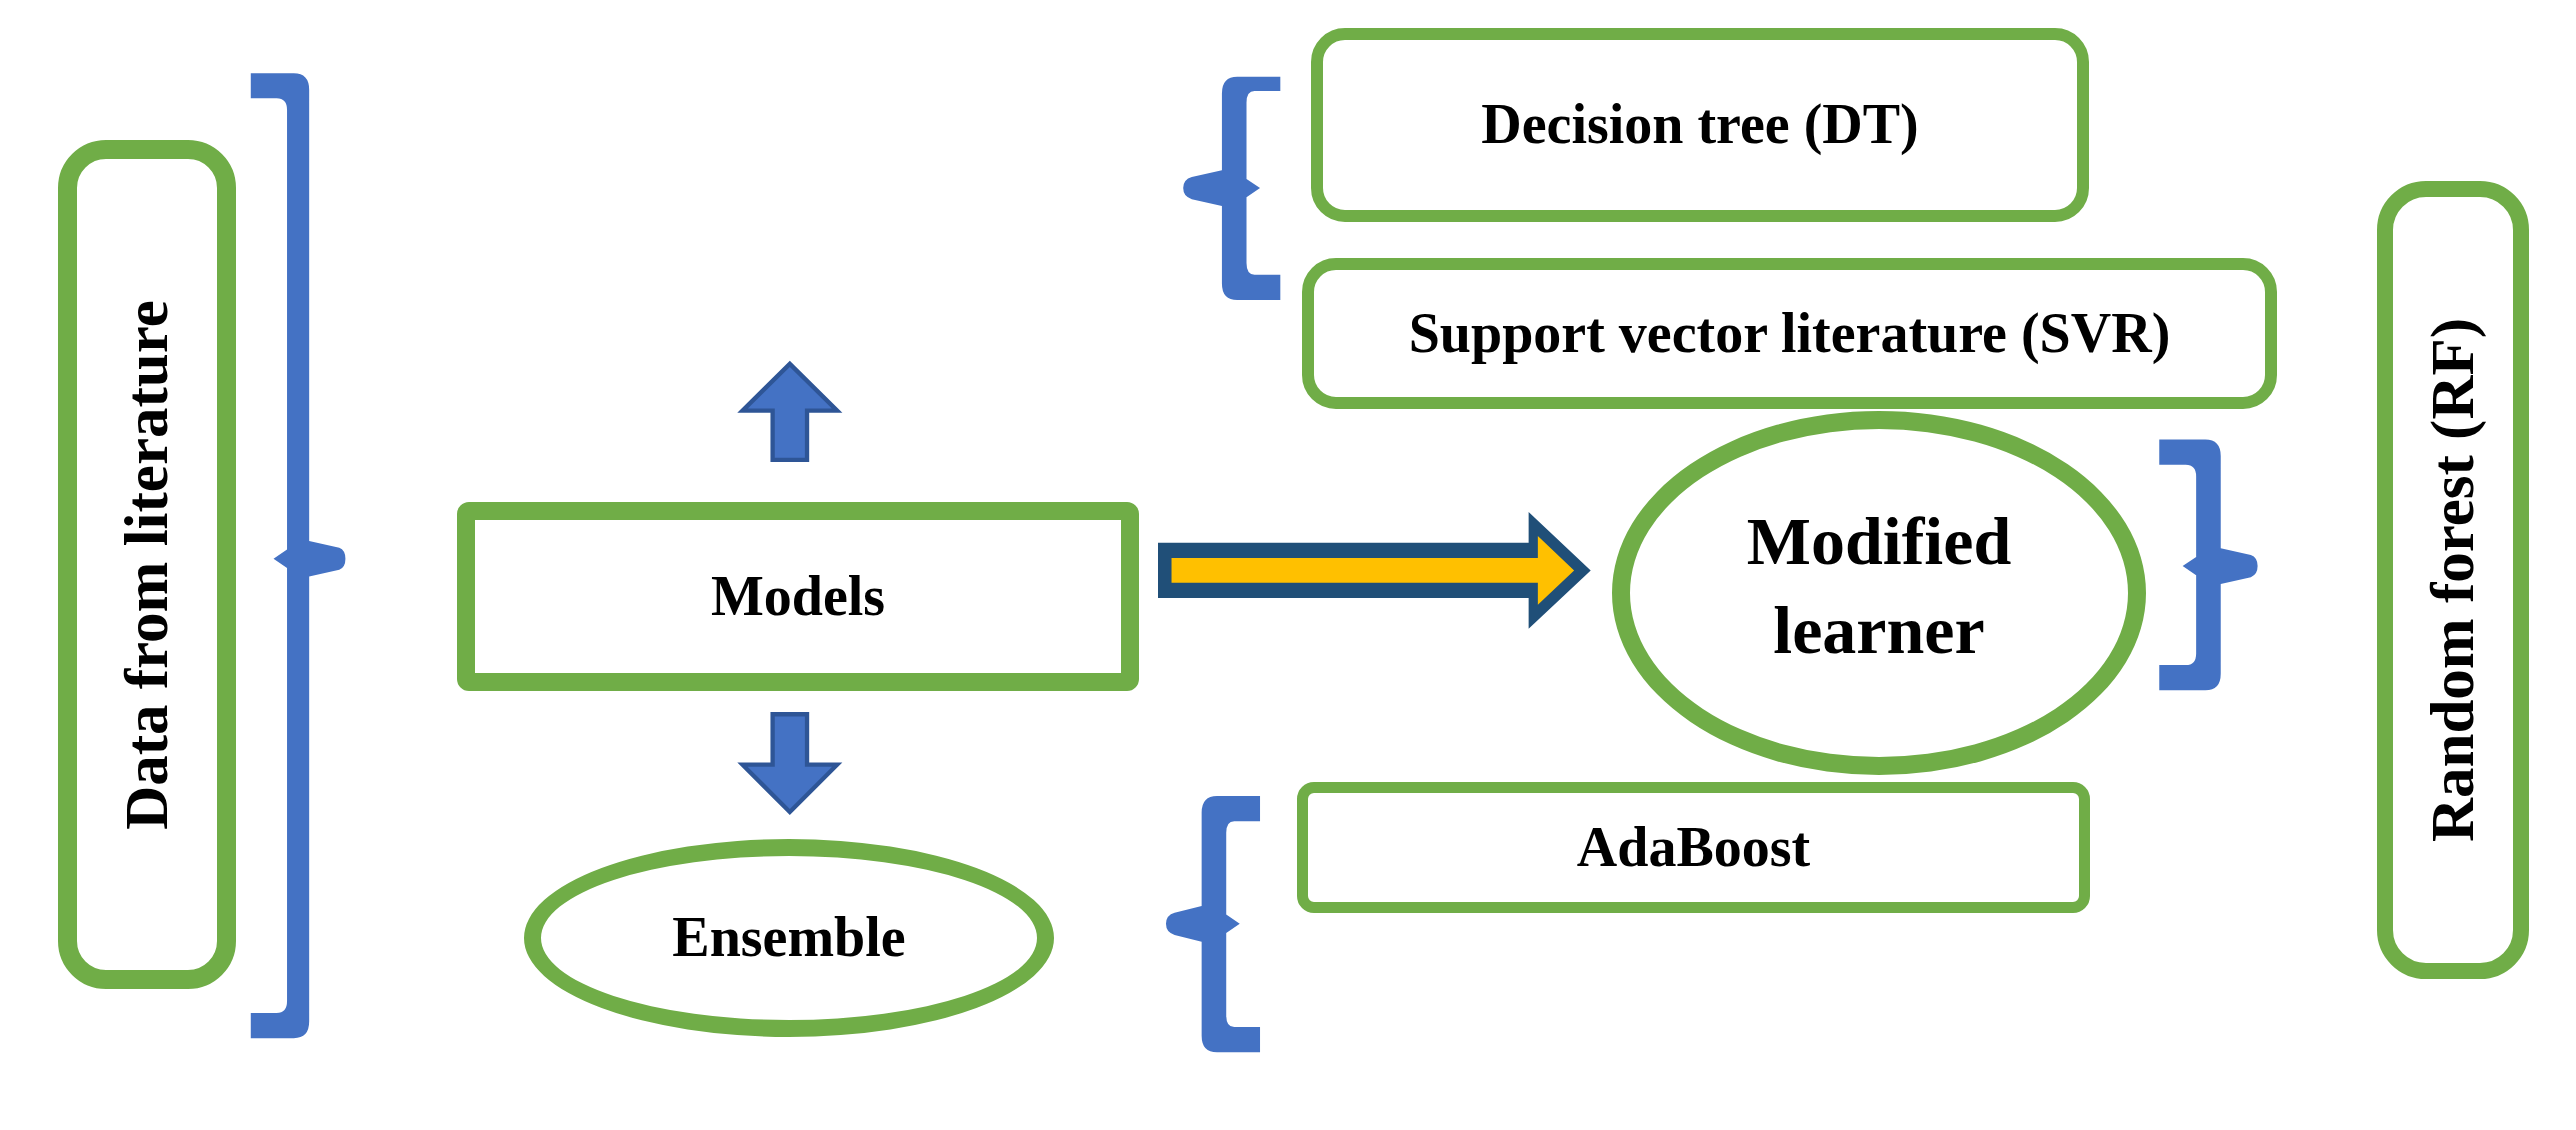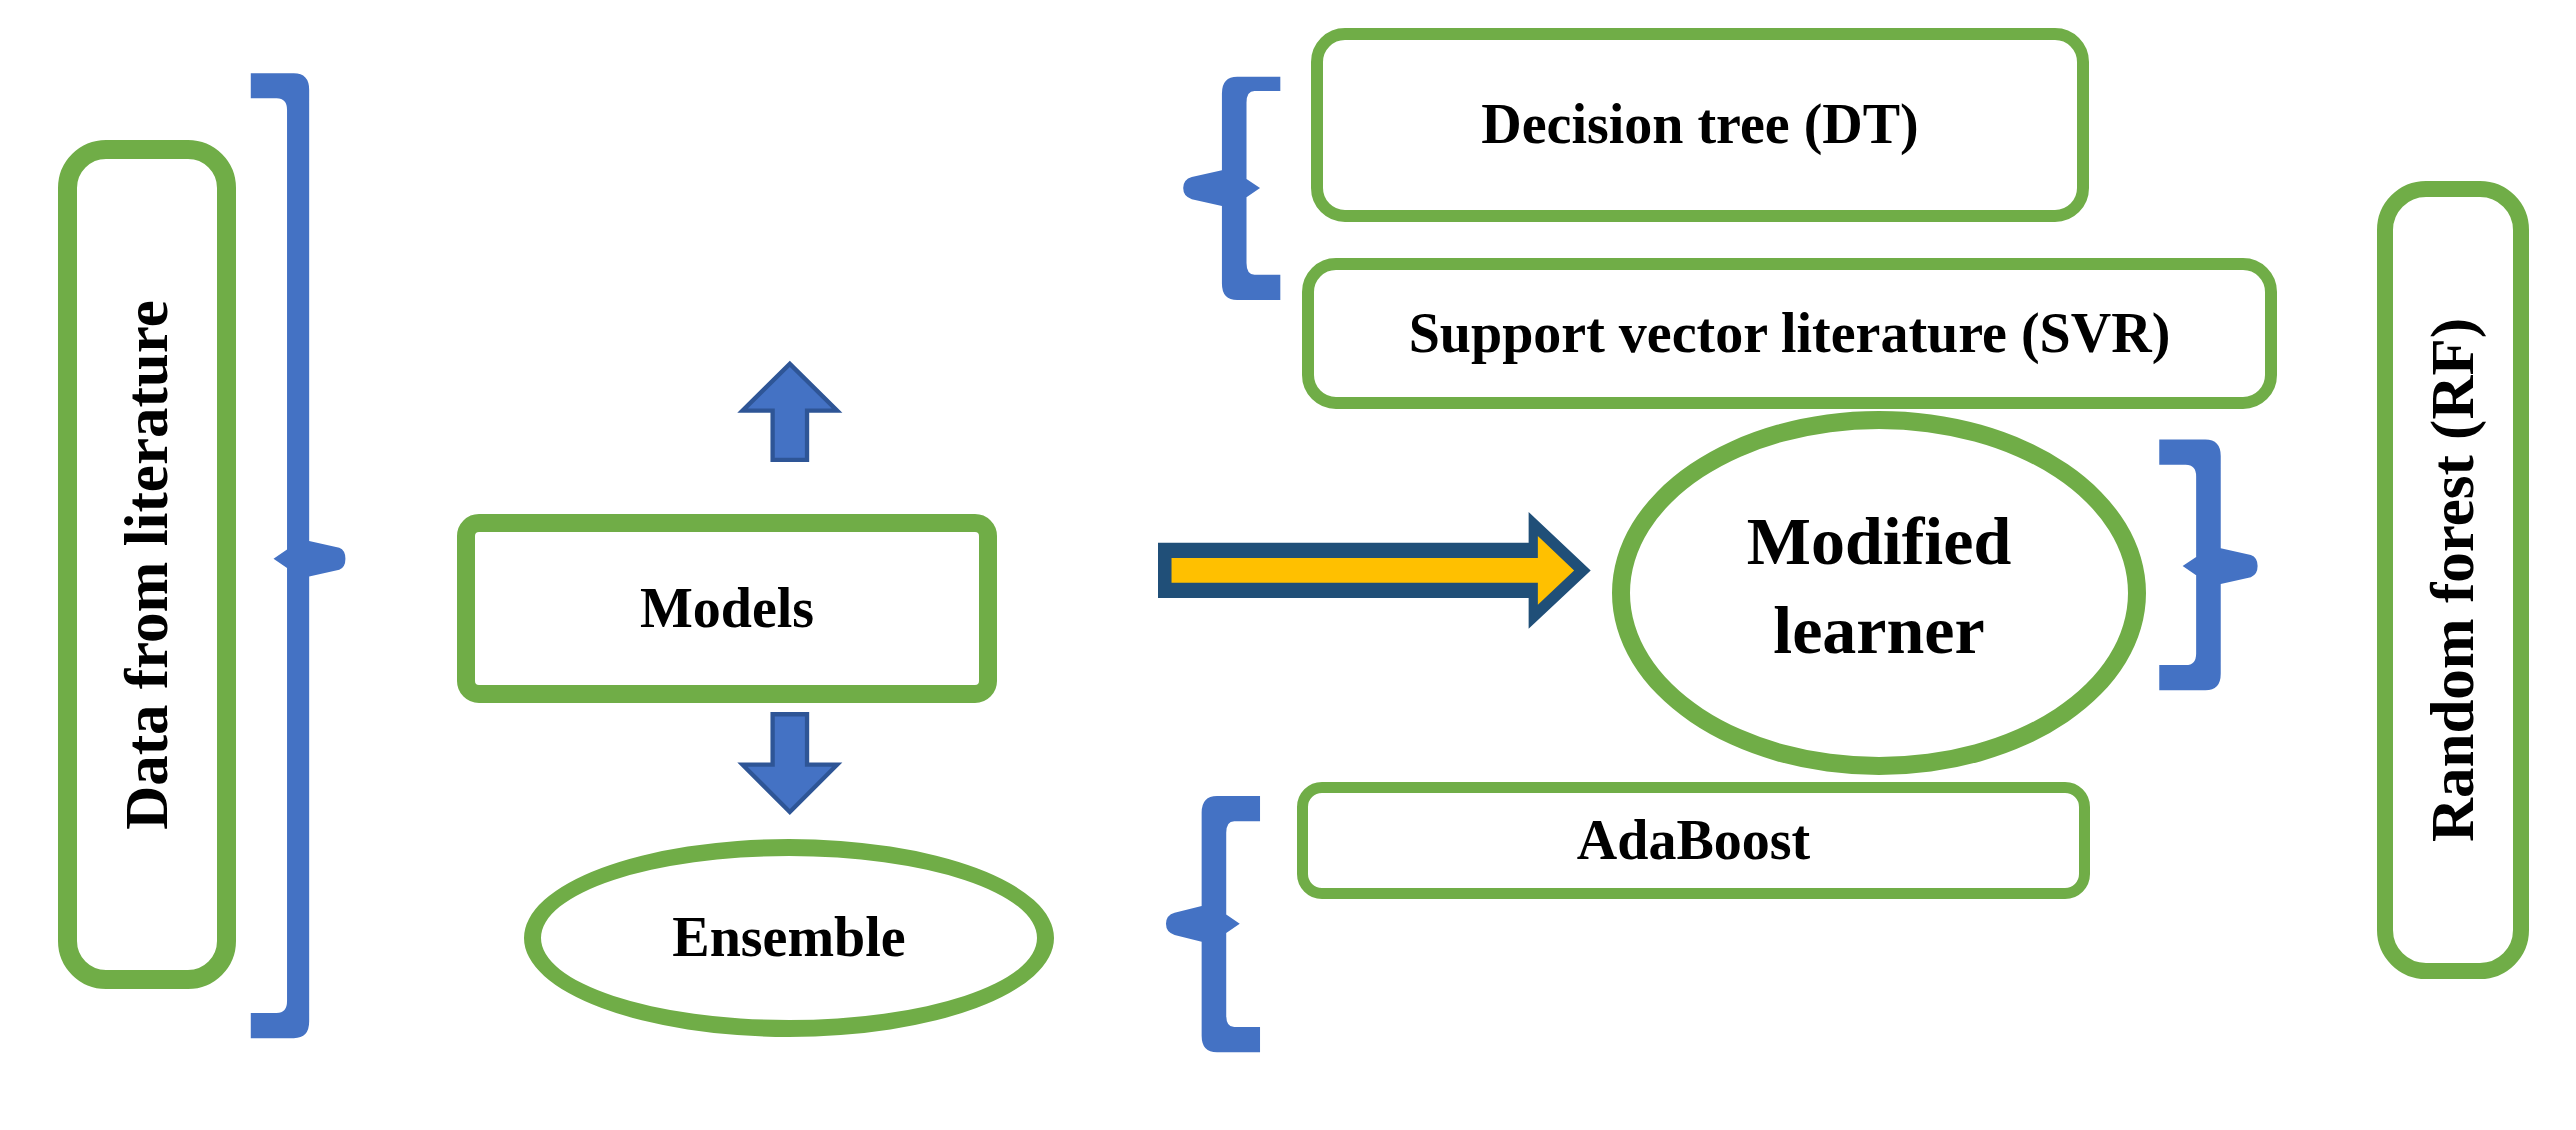--- a/index.html
+++ b/index.html
@@ -23,27 +23,27 @@
   .rect{border:12.3px solid var(--green,#70AD47);border-radius:34px;}
   .ellipse{border:18px solid var(--green,#70AD47);border-radius:50%;}
   .label{font-size:56px;line-height:1.1;white-space:nowrap;}
   .vtext{
     position:absolute;left:50%;top:50%;
     transform:translate(-50%,-50%) rotate(-90deg);
     white-space:nowrap;font-size:61px;
   }
   
   .data-box{left:58px;top:140px;width:178px;height:849px;border-width:19.7px;border-radius:48px;}
-  .models-box{left:457px;top:502px;width:540px;height:189px;border-width:18.4px;border-radius:22px;margin-top:12px;}
+  .models-box{left:457px;top:502px;width:682px;height:189px;border-width:18.4px;border-radius:12px;}
   .individual-ellipse{left:513px;top:101px;width:548px;height:258px;}
   .modified-ellipse{left:1612px;top:411px;width:534px;height:364px;}
   .ensemble-ellipse{left:524px;top:839px;width:530px;height:198px;border-width:17px;}
   .dt-box{left:1311px;top:28px;width:778px;height:194px;}
   .svr-box{left:1302px;top:258px;width:975px;height:151px;}
-  .adaboost-box{left:1297px;top:782px;width:793px;height:117px;border-width:11.7px;border-radius:25px;}
+  .adaboost-box{left:1297px;top:782px;width:793px;height:131px;border-width:11.7px;border-radius:17px;}
   .bagging-box{left:1297px;top:962px;width:811px;height:160px;}
   .rf-box{left:2377px;top:181px;width:152px;height:798px;border-width:16.6px;border-radius:49px;}
   .modified-label{font-size:68px;line-height:1.3;white-space:normal;width:307px;padding-bottom:14.8px;}
 </style>
 </head>
 <body>
 
 <div class="canvas">
 
   <svg class="shapes" viewBox="0 0 4191 1840" aria-hidden="true">

